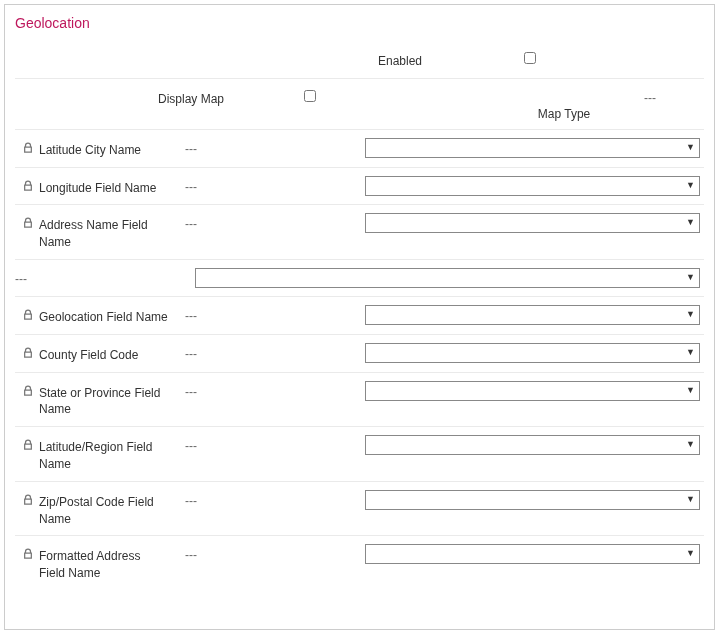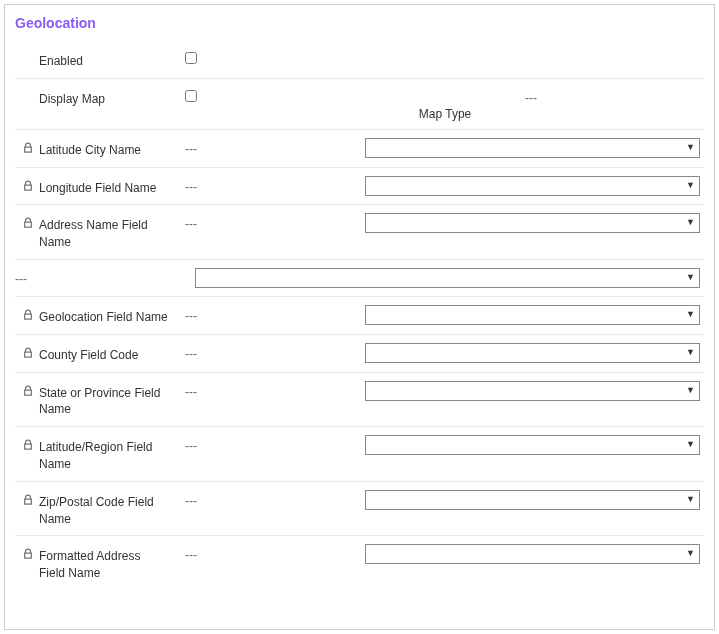--- a/index.html
+++ b/index.html
@@ -11,30 +11,31 @@
     padding: 4px;
   }
   .panel {
     border: 1px solid #ccc;
     width: 711px;
     height: 626px;
     padding: 10px 10px 0 10px;
   }
   .panel-title {
     font-size: 14px;
-    font-weight: 700;
-    color: #8b5cf6;
+    font-weight: 400;
+    color: #be185d;
     margin-bottom: 10px;
   }
   .row {
     display: flex;
     align-items: flex-start;
     border-top: 1px solid #eaeaea;
     padding: 8px 0;
     min-height: 34px;
+    justify-content: flex-end;
   }
   .row.first { border-top: none; }
   .label-col {
     width: 170px;
     display: flex;
     align-items: flex-start;
     padding-left: 6px;
     padding-top: 4px;
   }
   .lock {

